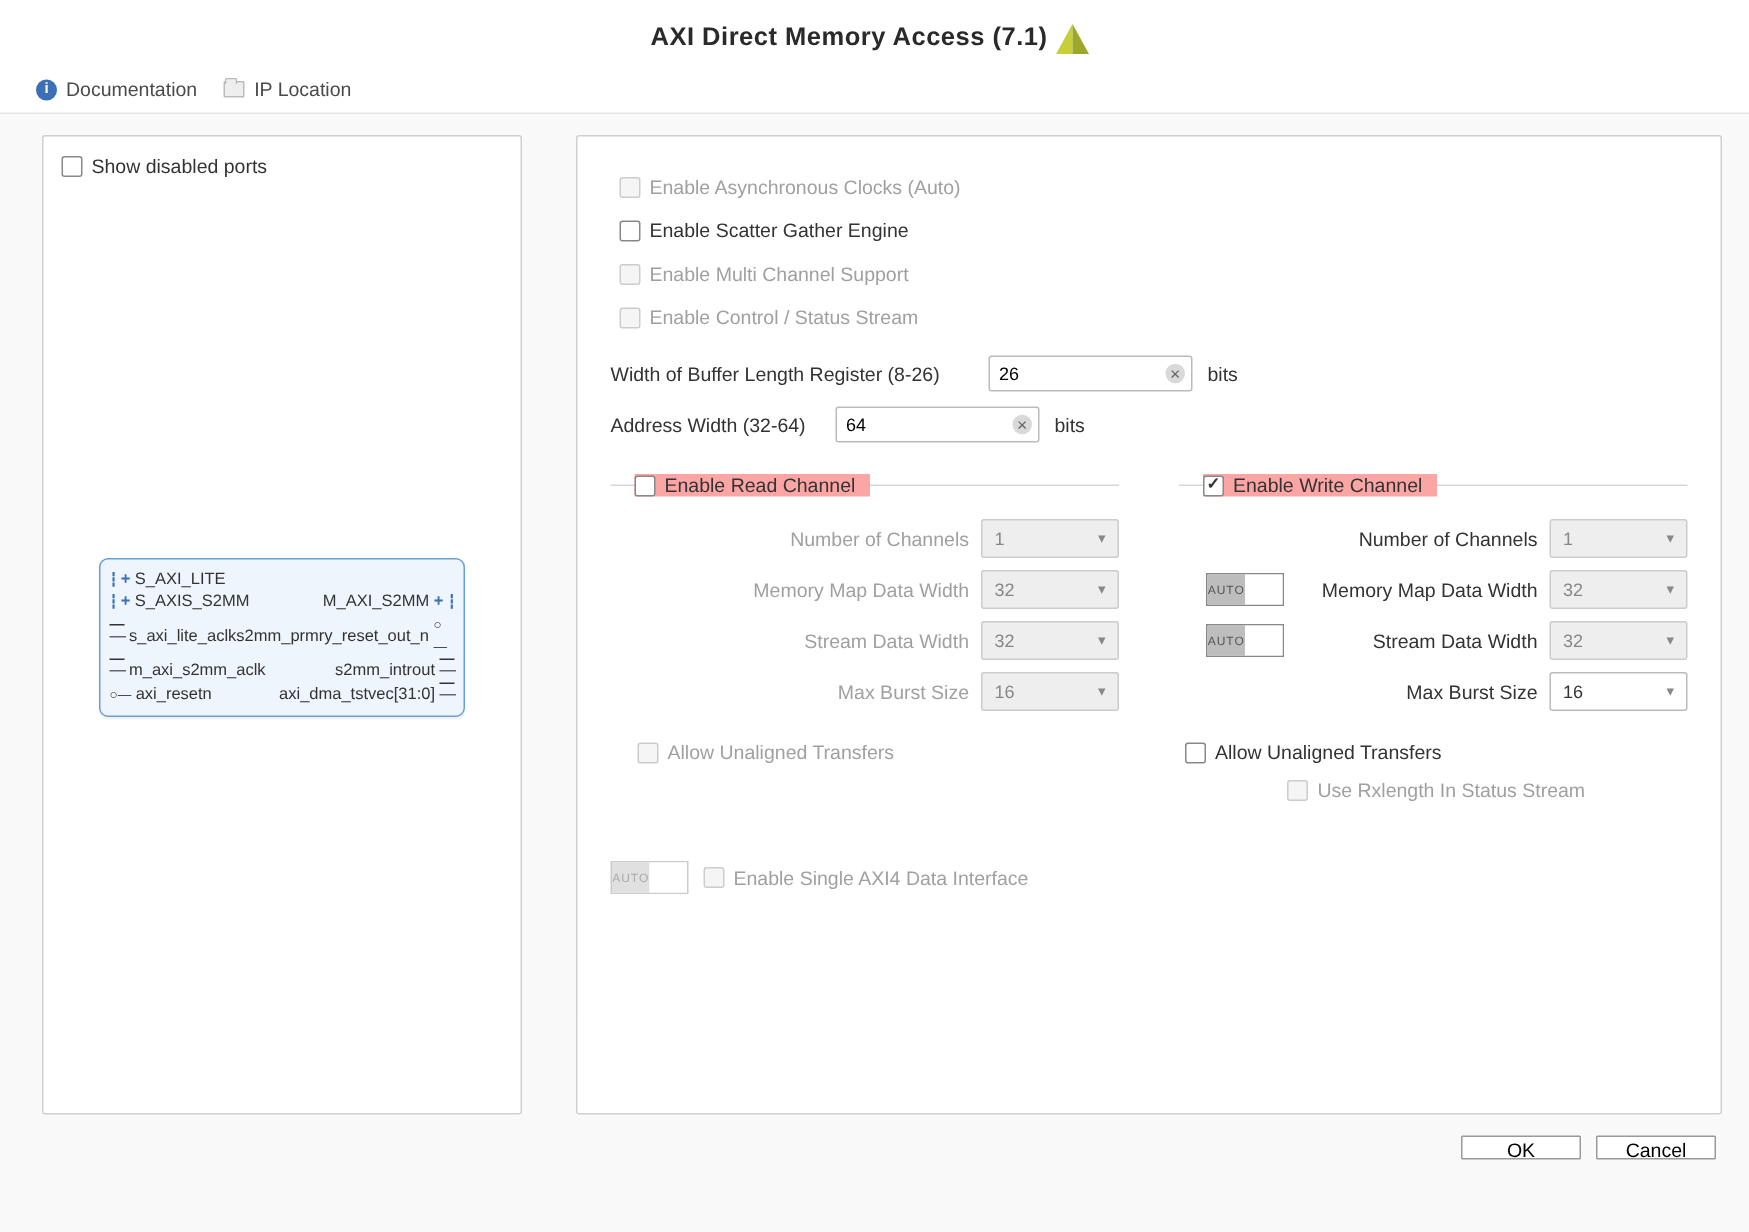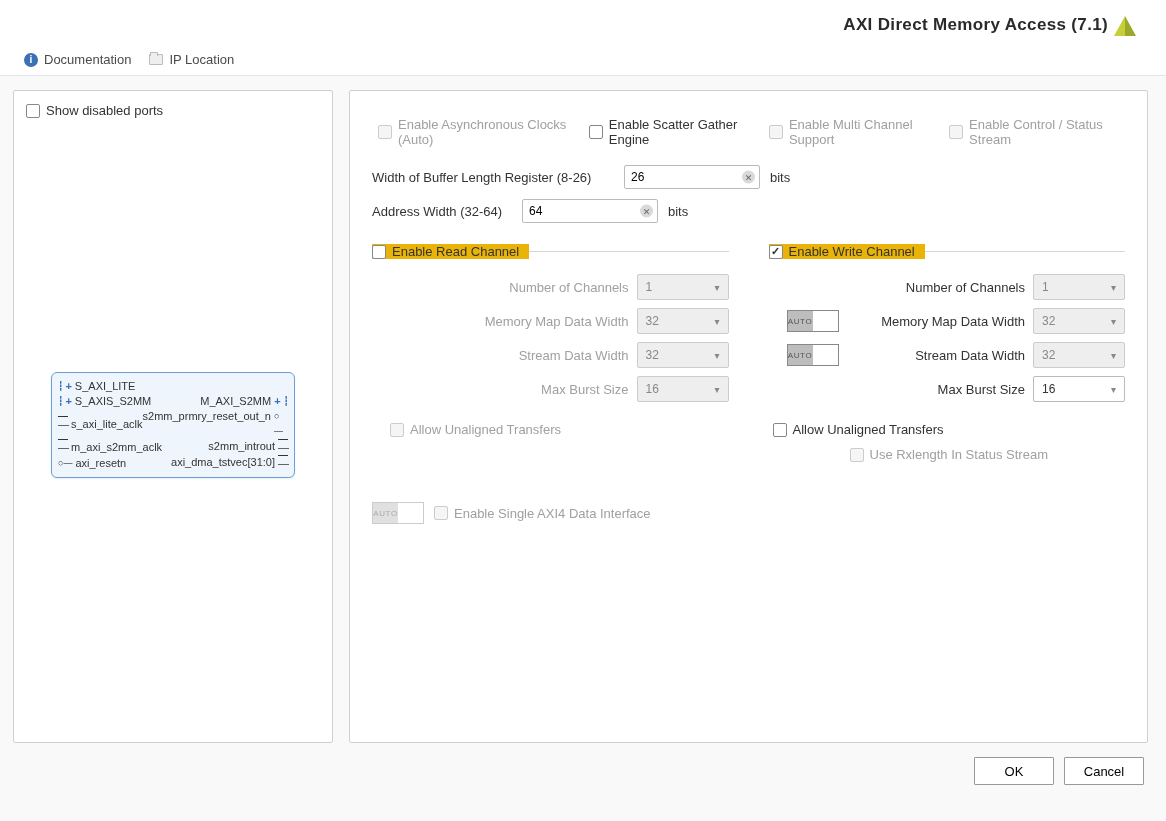--- a/index.html
+++ b/index.html
@@ -6,21 +6,21 @@
   html, body {
     margin: 0; padding: 0;
     font-family: "Segoe UI", Arial, sans-serif;
     font-size: 13px;
     color: #333;
     background: #f9f9f9;
     width: 1166px; height: 821px;
     overflow: hidden;
   }
   .titlebar {
-    display: flex; justify-content: flex-end; align-items: center;
+    display: flex; justify-content: center; align-items: center;
     padding: 10px 24px 6px 24px;
     background: #fff;
   }
   .title {
     font-size: 17px; font-weight: bold; color: #2a2a2a;
     letter-spacing: 0.02em;
   }
   .logo svg { display:block; }
   .toolbar {
     display:flex; gap:18px; align-items:center;
@@ -38,24 +38,23 @@
   }
   .folder-icon {
     width:14px;height:11px;border:1px solid #bbb;background:#eee;
     border-radius:1px;position:relative;display:inline-block;
   }
   .folder-icon::before{
     content:"";position:absolute;top:-3px;left:0;width:6px;height:3px;
     background:#eee;border:1px solid #bbb;border-bottom:none;border-radius:1px 1px 0 0;
   }
   .body {
-    display:flex; gap:16px;
-    padding:14px 18px 0 2px;
+    display:flex; gap:36px;
+    padding:14px 18px 0 28px;
     height: calc(100% - 54px - 40px - 60px);
-    margin-left: 11px;
   }
   .panel {
     border:1px solid #d0d0d0;
     background:#fff;
     border-radius:2px;
   }
   .left-panel {
     width: 320px;
     padding:10px 12px 12px 12px;
     display:flex;flex-direction:column;
@@ -75,21 +74,21 @@
   .ip-block{
     border:1.5px solid #6aa0d8;border-radius:6px;
     background:#eef5fc;
     width:244px;padding:6px 6px;
     font-size:11px;font-family:Arial,sans-serif;
     box-shadow:0 1px 2px rgba(0,0,0,0.08);
     position:relative;
   }
   .ip-row{display:flex;justify-content:space-between;align-items:center;line-height:15px;}
   .ip-left{display:flex;align-items:center;gap:3px;}
-  .ip-right{display:flex;align-items:flex-start;gap:3px;justify-content:flex-end;}
+  .ip-right{display:flex;align-items:center;gap:3px;justify-content:flex-end;}
   .plus{color:#3b6fb6;font-weight:bold;}
   .pin{width:10px;border-top:1px solid #333;display:inline-block;}
   .pin-dots{letter-spacing:-1px;color:#3b6fb6;font-size:9px;}
   .right-panel{
     flex:1;
     padding:12px 22px 18px 22px;
     overflow:auto;
   }
   .form-row{display:flex;align-items:center;gap:10px;margin:10px 0;}
   .form-row label{min-width:112px;color:#333;}
@@ -99,27 +98,27 @@
   }
   .text-input.wide{flex:1;background:#f2f2f2;}
   .text-input.num{width:136px;padding-right:22px;position:relative;}
   .text-wrap{position:relative;display:inline-block;}
   .text-clear{
     position:absolute;right:5px;top:50%;transform:translateY(-50%);
     width:13px;height:13px;border-radius:50%;background:#d9d9d9;
     font-size:9px;color:#666;display:flex;align-items:center;justify-content:center;
     cursor:pointer;
   }
-  .option-list{margin:12px 0 0 0;display:flex;flex-direction:row;gap:10px;}
+  .option-list{margin:12px 0 0 0;display:flex;flex-direction:column;gap:10px;}
   .fieldset{
     position:relative;margin-top:18px;
     border-top:1px solid #d7d7d7;padding-top:14px;
   }
   .fieldset-header{
-    position:absolute;top:-10px;left:0;background:#eab308;padding-right:10px;
+    position:absolute;top:-10px;left:16px;background:#fca5a5;padding-right:10px;
     display:flex;align-items:center;gap:6px;font-weight:normal;
   }
   .two-col{display:flex;gap:40px;}
   .col{flex:1;min-width:0;}
   .col.disabled-col .param-row, .col.disabled-col .check-row:not(.header){color:#a0a0a0;}
   .param-row{display:flex;align-items:center;gap:8px;margin:8px 0;padding-left:18px;}
   .param-row label{flex:1;text-align:right;}
   .select{
     width:92px;height:26px;border:1px solid #bbb;border-radius:2px;
     background:#fff;display:flex;align-items:center;justify-content:space-between;
@@ -136,21 +135,21 @@
   .auto-toggle .off{background:#fff;}
   .auto-toggle.disabled{border-color:#ccc;}
   .auto-toggle.disabled .on{background:#e0e0e0;color:#aaa;}
   .spacer{height:10px;}
   .bottom-opts{margin-top:38px;display:flex;align-items:center;gap:10px;}
   .footer{
     display:flex;justify-content:flex-end;gap:10px;
     padding:14px 22px;background:#f9f9f9;
   }
   .btn{
-    min-width:80px;height:28px;border:1px solid #999;background:#fff;
+    min-width:80px;height:16px;border:1px solid #999;background:#fff;
     font-size:13px;cursor:pointer;border-radius:1px;
   }
 </style>
 </head>
 <body>
 
 <div class="titlebar">
   <div class="title">AXI Direct Memory Access (7.1)</div>
   <div class="logo">
     <svg width="34" height="30" viewBox="0 0 34 30">

